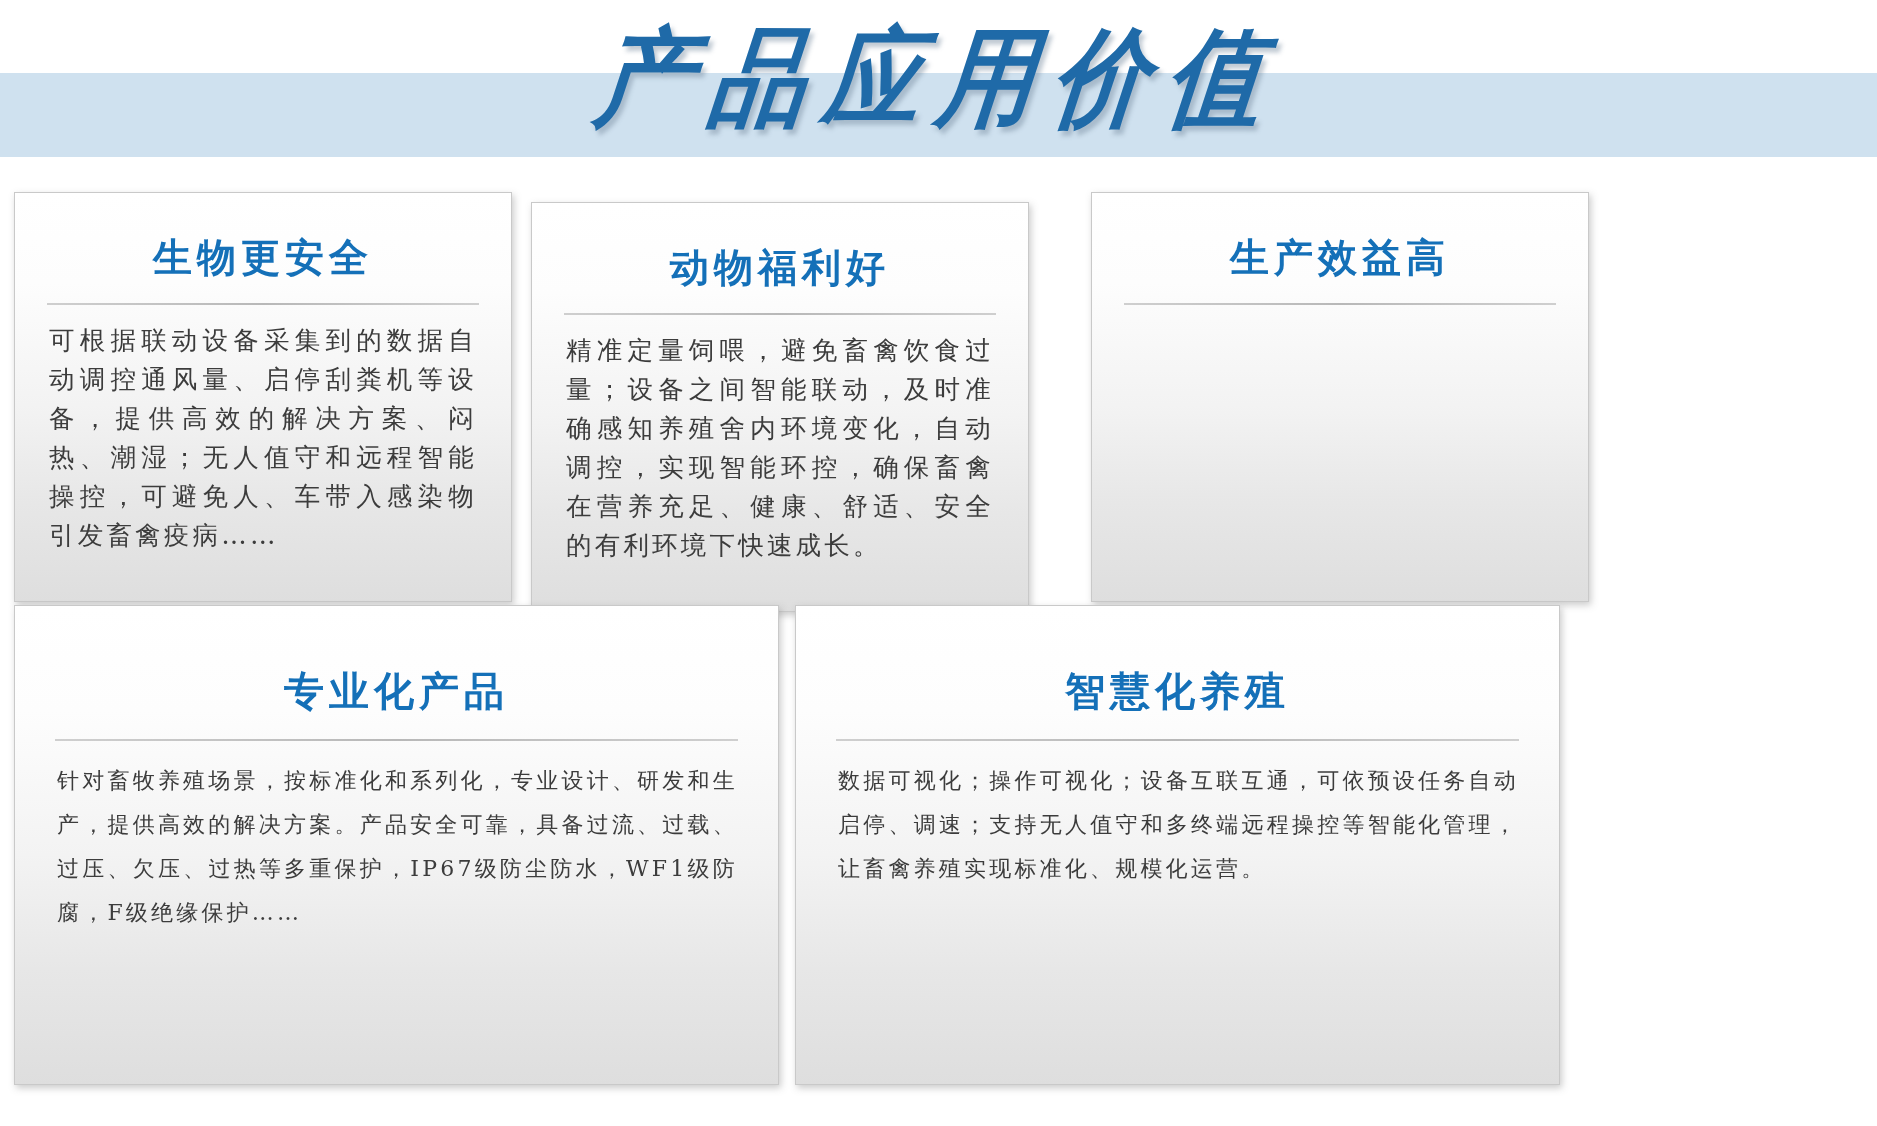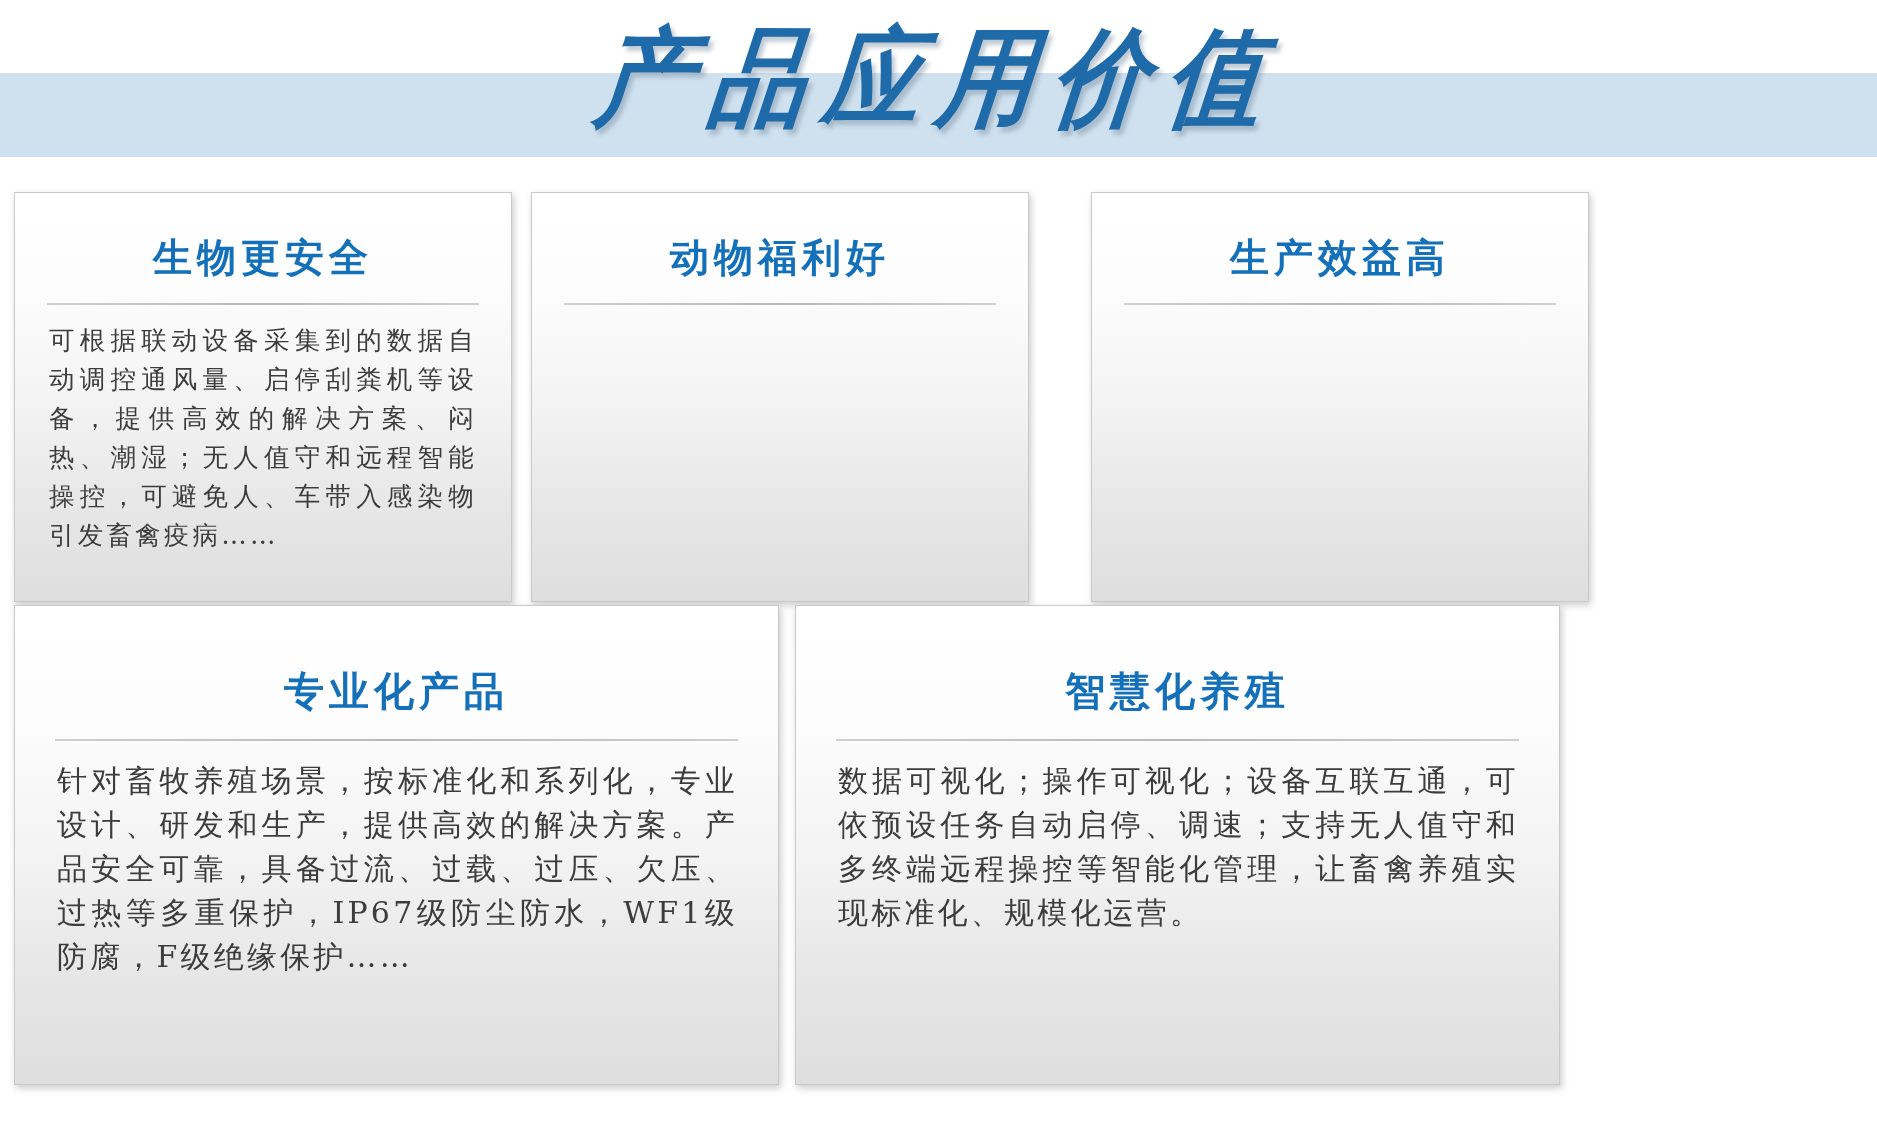--- a/index.html
+++ b/index.html
@@ -69,21 +69,21 @@
         #fdfdfd 22%,
         #f3f3f3 52%,
         #e7e7e7 76%,
         #dedede 100%);
     box-shadow: 2px 3px 7px rgba(140,140,140,0.45);
     padding: 0;
   }
 
   
   #card-1 { left: 14px;   top: 17px;  width: 498px; height: 410px; }
-  #card-2 { left: 531px;  top: 17px;  width: 498px; height: 410px; }
+  #card-2 { left: 531px;  top: 27px;  width: 498px; height: 410px; }
   #card-3 { left: 1058px; top: 17px;  width: 498px; height: 410px; margin-left: 33px; }
   
   #card-4 { left: 14px;   top: 430px; width: 765px; height: 480px; }
   #card-5 { left: 795px;  top: 430px; width: 765px; height: 480px; }
 
   .card-title {
     text-align: center;
     color: #1470b8;
     font-family: "DejaVu Sans", "Liberation Sans", sans-serif;
     font-weight: bold;
@@ -106,41 +106,42 @@
     letter-spacing: 3.2px;
     text-align: justify;
     text-align-last: left;
     padding: 16px 34px 0 34px;
     word-break: break-all;
   }
 
   
   .card-wide .card-title { padding-top: 58px; font-size: 40px; }
   .card-wide .card-rule  { margin: 14px 40px 0 40px; }
-  .card-wide .card-body  { padding: 18px 40px 0 42px; font-size: 30px; line-height: 44px; }
+  .card-wide .card-body  { padding: 18px 40px 0 42px; font-size: 22px; line-height: 44px; }
 </style>
 </head>
 <body>
 
 <div id="header-area">
   <div id="header-band"></div>
   <div id="page-title">产品应用价值</div>
 </div>
 
 <div id="cards-region">
 
   <div class="card" id="card-1">
     <div class="card-title">生物更安全</div>
     <div class="card-rule"></div>
     <div class="card-body">可根据联动设备采集到的数据自动调控通风量、启停刮粪机等设备，提供高效的解决方案、闷热、潮湿；无人值守和远程智能操控，可避免人、车带入感染物引发畜禽疫病……</div>
   </div>
 
   <div class="card" id="card-2">
     <div class="card-title">动物福利好</div>
     <div class="card-rule"></div>
+    <div class="card-body">精准定量饲喂，避免畜禽饮食过量；设备之间智能联动，及时准确感知养殖舍内环境变化，自动调控，实现智能环控，确保畜禽在营养充足、健康、舒适、安全的有利环境下快速成长。</div>
   </div>
 
   <div class="card" id="card-3">
     <div class="card-title">生产效益高</div>
     <div class="card-rule"></div>
   </div>
 
   <div class="card card-wide" id="card-4">
     <div class="card-title">专业化产品</div>
     <div class="card-rule"></div>

